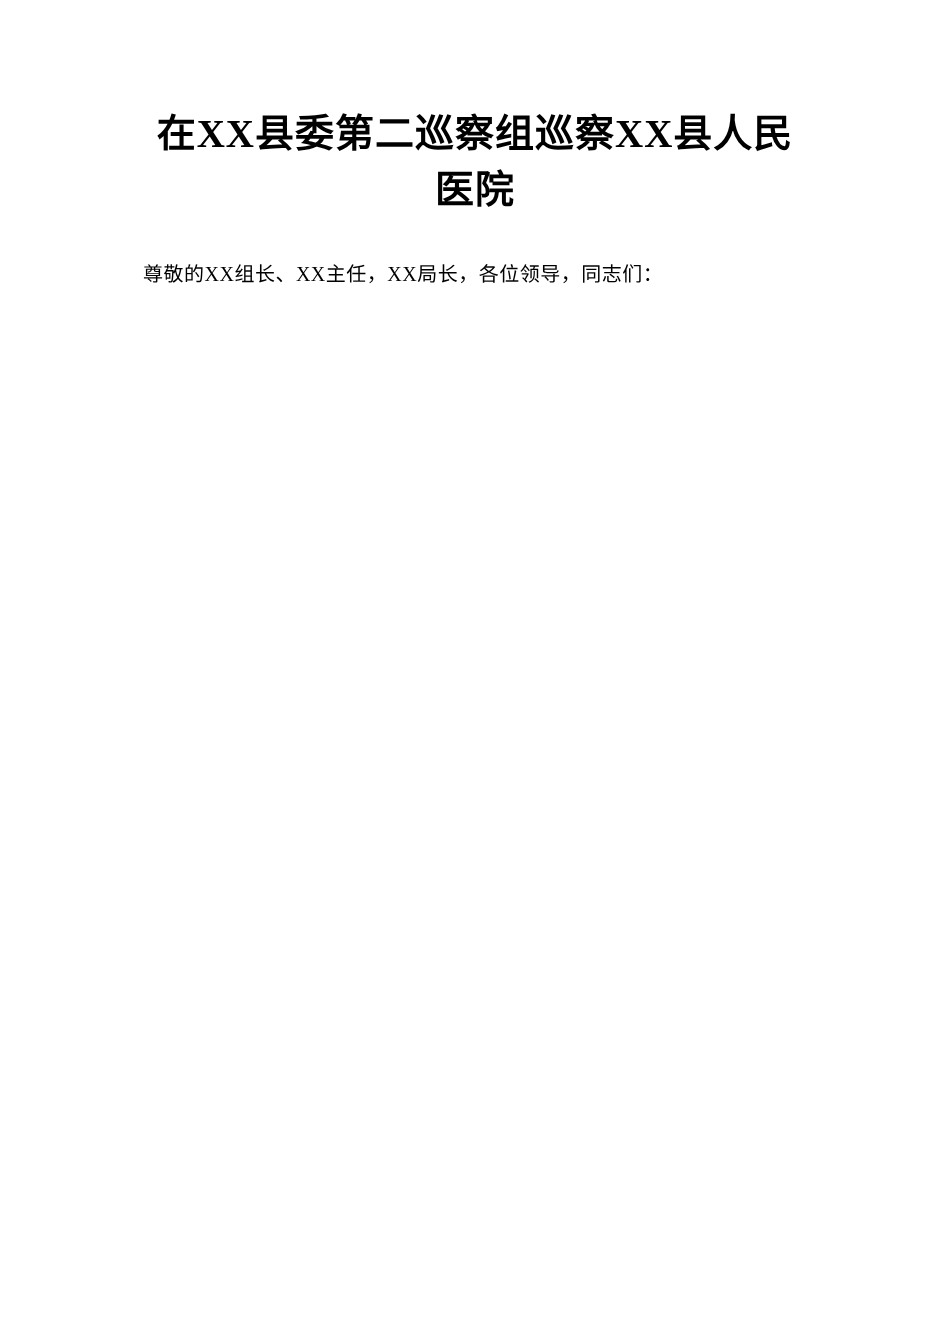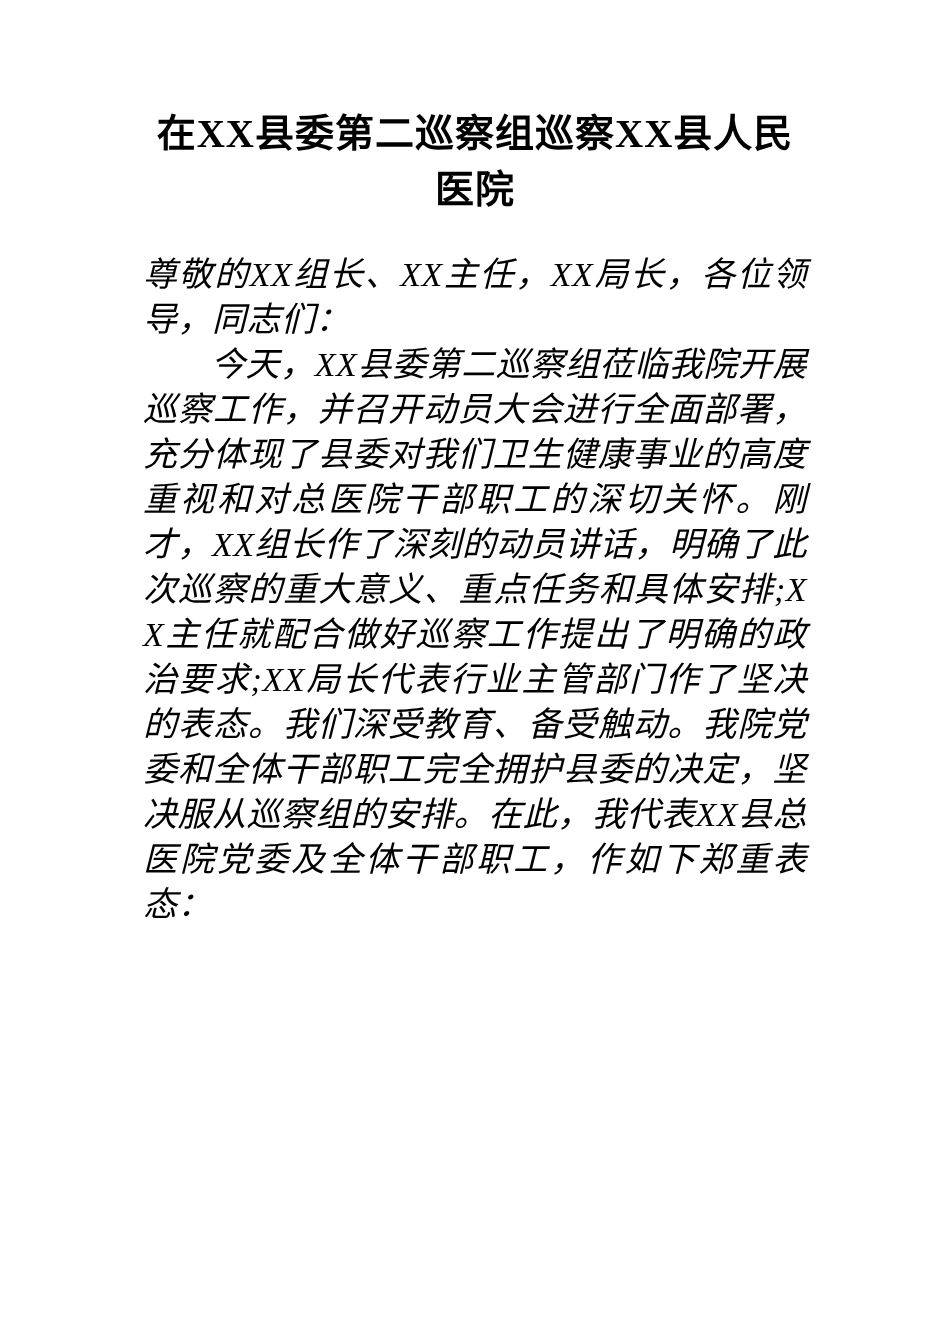--- a/index.html
+++ b/index.html
@@ -26,37 +26,35 @@
     font-size: 39px;
     font-weight: 700;
     line-height: 56px;
     letter-spacing: 1px;
   }
   .doc-title .title-line {
     display: block;
   }
   .doc-body p.para {
     margin: 0;
-    font-size: 34px;
+    font-size: 20px;
     line-height: 45px;
     text-align: justify;
     text-justify: inter-character;
     letter-spacing: 0.5px;
     word-break: break-all;
-    font-style: italic;
   }
   .doc-body p.para.indent {
     text-indent: 2em;
   }
 </style>
 </head>
 <body>
 
 <div class="page">
   <h1 class="doc-title">
     <span class="title-line">在XX县委第二巡察组巡察XX县人民医院</span>
   </h1>
 
   <div class="doc-body">
     <p class="para">尊敬的XX组长、XX主任，XX局长，各位领导，同志们：</p>
-    <p class="para indent">今天，XX县委第二巡察组莅临我院开展巡察工作，并召开动员大会进行全面部署，充分体现了县委对我们卫生健康事业的高度重视和对总医院干部职工的深切关怀。刚才，XX组长作了深刻的动员讲话，明确了此次巡察的重大意义、重点任务和具体安排;XX主任就配合做好巡察工作提出了明确的政治要求;XX局长代表行业主管部门作了坚决的表态。我们深受教育、备受触动。我院党委和全体干部职工完全拥护县委的决定，坚决服从巡察组的安排。在此，我代表XX县总医院党委及全体干部职工，作如下郑重表态：</p>
   </div>
 </div>
 
 </body></html>

